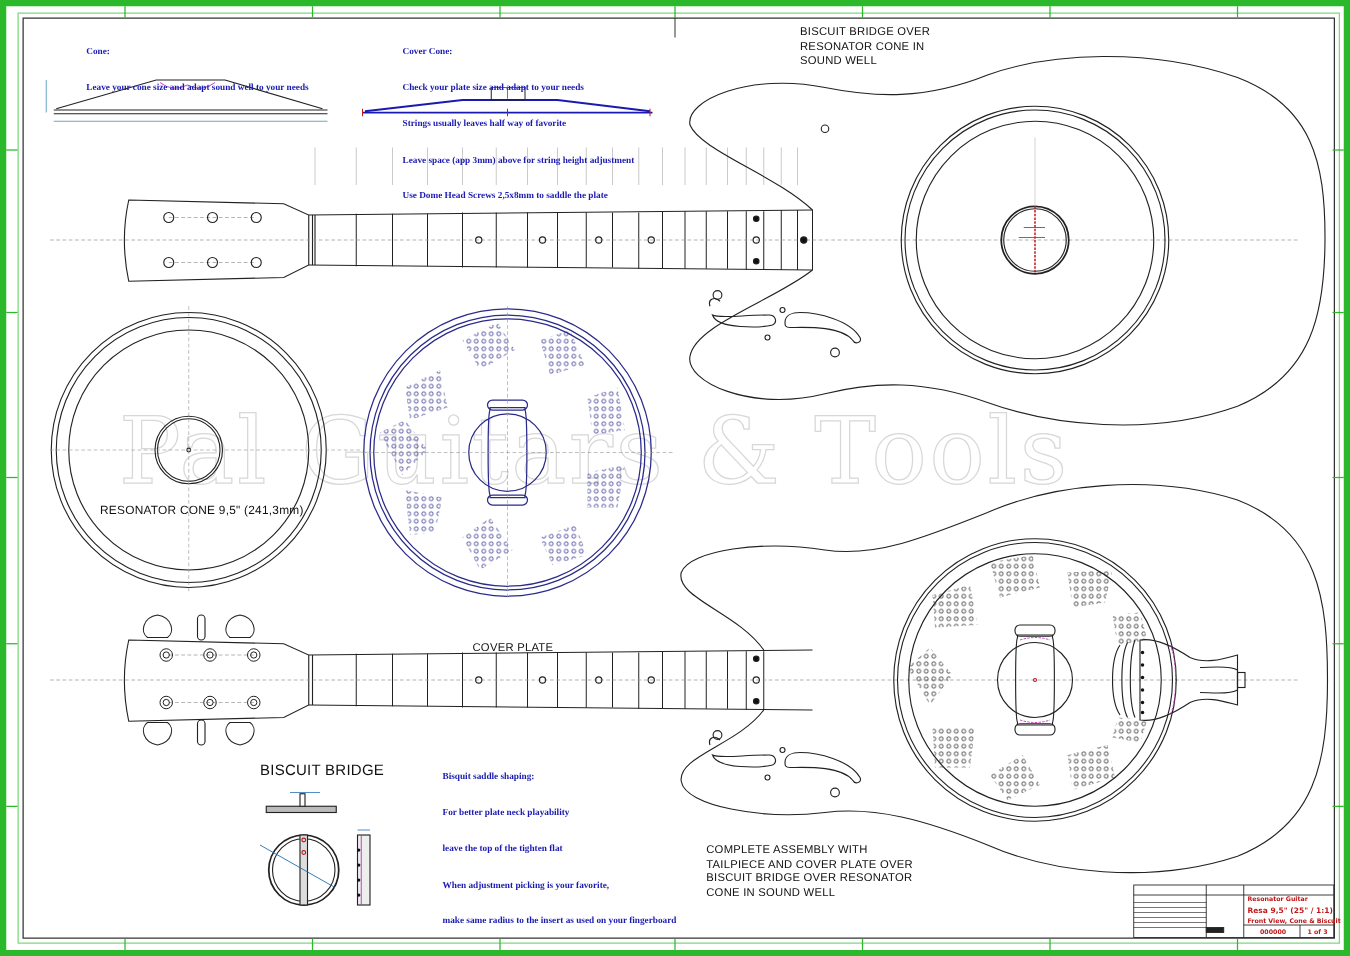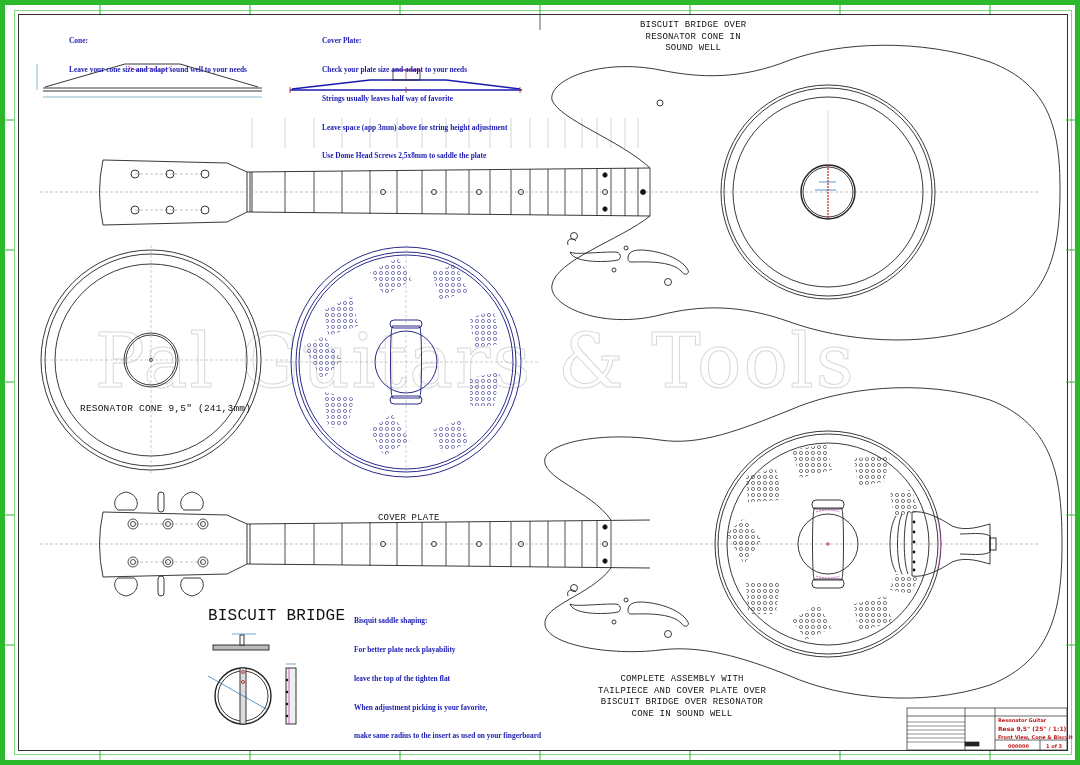--- a/index.html
+++ b/index.html
@@ -2,21 +2,21 @@
 <html><head>
 <meta charset="utf-8">
 <style>
   html,body{margin:0;padding:0;background:#ffffff;}
   body{width:1080px;height:765px;position:relative;overflow:hidden;font-family:"Liberation Sans",sans-serif;}
   .frame-outer{position:absolute;left:0;top:0;width:1080px;height:765px;box-sizing:border-box;border:5px solid #2bb82b;}
   .frame-inner{position:absolute;left:14px;top:10px;width:1058px;height:745px;box-sizing:border-box;border:1.5px solid #7fd87f;}
   .frame-line{position:absolute;left:18px;top:14px;width:1050px;height:737px;box-sizing:border-box;border:1.2px solid #333;}
   svg.drawing{position:absolute;left:0;top:0;}
   .note{position:absolute;color:#1a1ab0;font-family:Liberation Serif, serif;font-size:7.4px;line-height:9.6px;font-weight:bold;white-space:pre;margin-left:24px;}
-  .cad{position:absolute;color:#111;font-family:Liberation Mono, monospace;font-size:9px;line-height:11.5px;white-space:pre;letter-spacing:0.2px;text-align:center;}
+  .cad{position:absolute;color:#111;font-family:Liberation Sans, sans-serif;font-size:9px;line-height:11.5px;white-space:pre;letter-spacing:0.2px;}
   .watermark{position:absolute;left:95px;top:318px;font-family:"DejaVu Serif",serif;font-size:74px;color:transparent;-webkit-text-stroke:1px #d8d8d8;letter-spacing:2px;white-space:nowrap;}
   .tb-text{position:absolute;color:#c01818;font-family:"DejaVu Sans",sans-serif;font-size:5px;font-weight:bold;white-space:nowrap;}
 </style>
 </head>
 <body>
 
 <div class="frame-outer"></div>
 <div class="frame-inner"></div>
 <div class="frame-line"></div>
 
@@ -347,57 +347,57 @@
     <rect x="965" y="742" width="14" height="4" fill="#222"></rect>
   </g>
 </svg>
 
 <div class="note" style="left:45px;top:17px;">
   <div>Cone:</div>
   <div>Leave your cone size and adapt sound well to your needs</div>
 </div>
 
 <div class="note" style="left:298px;top:17px;">
-  <div>Cover Plate:</div>
+  <div>Cover Cone:</div>
   <div>Check your plate size and adapt to your needs</div>
   <div>Strings usually leaves half way of favorite</div>
   <div>Leave space (app 3mm) above for string height adjustment</div>
   <div>Use Dome Head Screws 2,5x8mm to saddle the plate</div>
 </div>
 
 <div class="cad" style="left:640px;top:20px;">BISCUIT BRIDGE OVER
 RESONATOR CONE IN
 SOUND WELL</div>
 
 <div class="cad" style="left:80px;top:403px;font-size:9.5px;">RESONATOR CONE 9,5" (241,3mm)</div>
 
 <div class="cad" style="left:378px;top:513px;">COVER PLATE</div>
 
-<div class="cad" style="left:208px;top:611px;font-size:16px;">BISCUIT BRIDGE</div>
+<div class="cad" style="left:208px;top:611px;font-size:12px;">BISCUIT BRIDGE</div>
 
 <div class="note" style="left:330px;top:597px;">
   <div>Bisquit saddle shaping:</div>
   <div>For better plate neck playability</div>
   <div>leave the top of the tighten flat</div>
   <div>When adjustment picking is your favorite,</div>
   <div>make same radius to the insert as used on your fingerboard</div>
   <div style="height:9px"></div>
   
   
   
   
   
   
   
   
   
   
 </div>
 
-<div class="cad" style="left:598px;top:674px;">COMPLETE ASSEMBLY WITH
+<div class="cad" style="left:565px;top:674px;">COMPLETE ASSEMBLY WITH
 TAILPIECE AND COVER PLATE OVER
 BISCUIT BRIDGE OVER RESONATOR
 CONE IN SOUND WELL</div>
 
 <div class="tb-text" style="left:998px;top:717px;">Resonator Guitar</div>
 <div class="tb-text" style="left:998px;top:725px;font-size:6px;">Resa 9,5" (25" / 1:1)</div>
 <div class="tb-text" style="left:998px;top:734px;">Front View, Cone &amp; Biscuit</div>
 <div class="tb-text" style="left:1008px;top:743px;">000000</div>
 <div class="tb-text" style="left:1046px;top:743px;">1 of 3</div>
 

